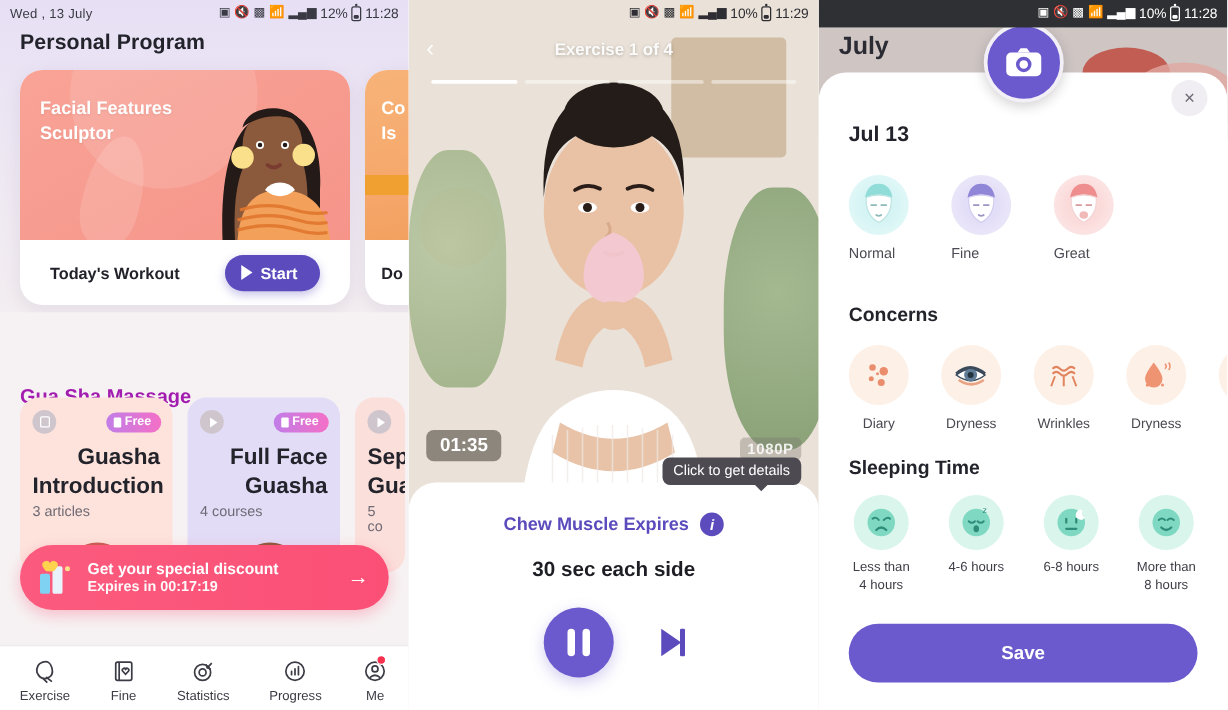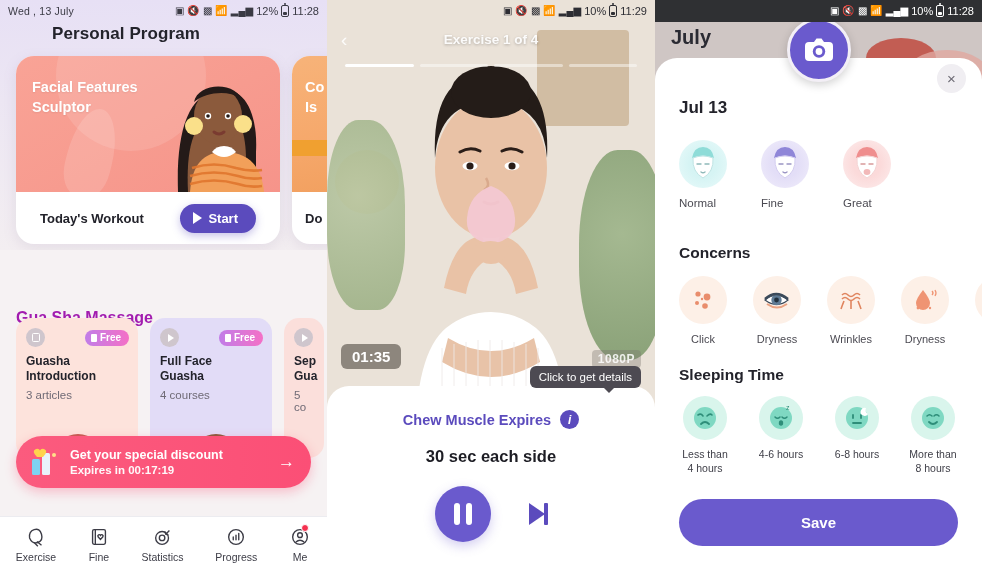--- a/index.html
+++ b/index.html
@@ -26,21 +26,21 @@
   .sb-date { font-size: 10.5px; letter-spacing: .2px; }
   .sb-right { display: flex; align-items: center; gap: 3px; font-size: 11px; }
   .sb-ic { font-size: 10px; line-height: 1; display:inline-block; }
   .battglyph { display:inline-block; width:8px; height:12px; border:1.4px solid currentColor; border-radius:2px; position:relative; }
   .battglyph:after{content:"";position:absolute;left:1px;right:1px;bottom:1px;top:55%;background:currentColor;border-radius:1px;}
   .battglyph:before{content:"";position:absolute;left:2px;right:2px;top:-3.4px;height:2px;background:currentColor;border-radius:1px;}
 
   
   .p1-top { position:absolute; top:0; left:0; right:0; height:250px;
     background: linear-gradient(180deg,#e7e0f5 0%, #ece6f3 40%, #f3eef1 100%); }
-  .p1-title { position:absolute; top:24px; left:16px; font-size:17px; font-weight:700; color:#23232b; letter-spacing:.1px;margin-left:36px; }
+  .p1-title { position:absolute; top:24px; left:16px; font-size:17px; font-weight:700; color:#23232b; letter-spacing:.1px; }
   .hero-wrap { position:absolute; top:56px; left:0; right:0; height:196px; }
   .hero-card {
     position:absolute; top:0; left:16px; width:264px; height:188px;
     background:#fff; border-radius:18px; box-shadow:0 4px 14px rgba(120,100,150,.13); overflow:hidden;
   }
   .hero-img { position:relative; height:136px; background:linear-gradient(150deg,#f9a396 0%,#f79b8f 55%,#f6948a 100%); overflow:hidden; }
   .hero-img:before{content:"";position:absolute;width:150px;height:150px;border-radius:50%;background:rgba(255,255,255,.12);top:-55px;left:40px;}
   .hero-leaf{position:absolute;left:52px;bottom:-6px;width:46px;height:90px;border-radius:60% 60% 50% 50%/70% 70% 40% 40%;background:rgba(255,255,255,.14);transform:rotate(14deg);}
   .hero-txt { position:absolute; top:22px; left:16px; color:#fff; font-size:14.5px; font-weight:700; line-height:1.35; text-shadow:0 1px 2px rgba(0,0,0,.08); }
   .girl { position:absolute; right:4px; bottom:0; width:118px; height:132px; }
@@ -70,21 +70,21 @@
   .gc3 { width:40px; background:#fbdfdb; }
   .gc-top { display:flex; align-items:center; justify-content:space-between; padding:10px 9px 0 10px; }
   .gc-ic { width:19px;height:19px;border-radius:50%;background:#cfc6cd;display:flex;align-items:center;justify-content:center; }
   .gc-ic .ptri{width:0;height:0;border-left:6px solid #fff;border-top:4px solid transparent;border-bottom:4px solid transparent;margin-left:2px;}
   .gc-ic .bk{width:8px;height:9px;border:1.6px solid #fff;border-radius:1.5px;}
   .free {
     display:flex;align-items:center;gap:3px;background:linear-gradient(90deg,#c17de8,#f470c6);
     color:#fff;font-size:10px;font-weight:700;border-radius:9px;padding:2.5px 8px 2.5px 6px;
   }
   .free .fb{width:6px;height:8px;background:#fff;border-radius:1px;}
-  .gc-name { padding:7px 10px 0 10px; font-size:12px; font-weight:700; color:#23232b; line-height:1.25; }
+  .gc-name { padding:7px 10px 0 10px; font-size:18px; font-weight:700; color:#23232b; line-height:1.25;text-align:right; }
   .gc-sub { padding:5px 10px 0 10px; font-size:11.5px; color:#6f6a75; }
   .gc-art { position:absolute; left:0; right:0; bottom:0; height:42px; }
 
   .promo {
     position:absolute; left:16px; right:16px; top:calc(68px + 118px);
     height:52px; background:linear-gradient(90deg,#fb5b7e,#fb4f76); border-radius:26px;
     display:flex; align-items:center; padding:0 16px 0 12px; box-shadow:0 4px 12px rgba(250,80,115,.33);
   }
   .promo-ic { width:34px;height:30px;flex:none;position:relative;margin-right:8px; }
   .promo-txt { flex:1; color:#fff; }
@@ -516,21 +516,21 @@
       <div class="concern">
         <div class="concern-ic">
           <svg width="28" height="28" viewBox="0 0 28 28">
             <circle cx="9" cy="8" r="2.6" fill="#e98d6c"></circle>
               <circle cx="18" cy="11" r="3.4" fill="#e98d6c"></circle>
             <circle cx="8" cy="17" r="2" fill="#e98d6c"></circle>
               <circle cx="16" cy="20" r="2.8" fill="#e98d6c"></circle>
             <circle cx="13" cy="13" r="1.2" fill="#e98d6c"></circle>
           </svg>
         </div>
-        <div class="concern-lbl">Click</div>
+        <div class="concern-lbl">Diary</div>
       </div>
       <div class="concern">
         <div class="concern-ic">
           <svg width="30" height="26" viewBox="0 0 30 26">
             <path d="M3 13 q11 -9 23 0 q-11 9 -23 0 Z" fill="#fff" stroke="#3b4a5a" stroke-width="1.2"></path>
             <circle cx="14.5" cy="13" r="5.2" fill="#5f7b95"></circle>
               <circle cx="14.5" cy="13" r="2.4" fill="#23323f"></circle>
             <path d="M3 12 q11 -10 23 0" stroke="#3b4a5a" stroke-width="2.4" fill="none"></path>
             <path d="M5 17 q10 7 20 0" stroke="#e9a282" stroke-width="2" fill="none"></path>
           </svg>

